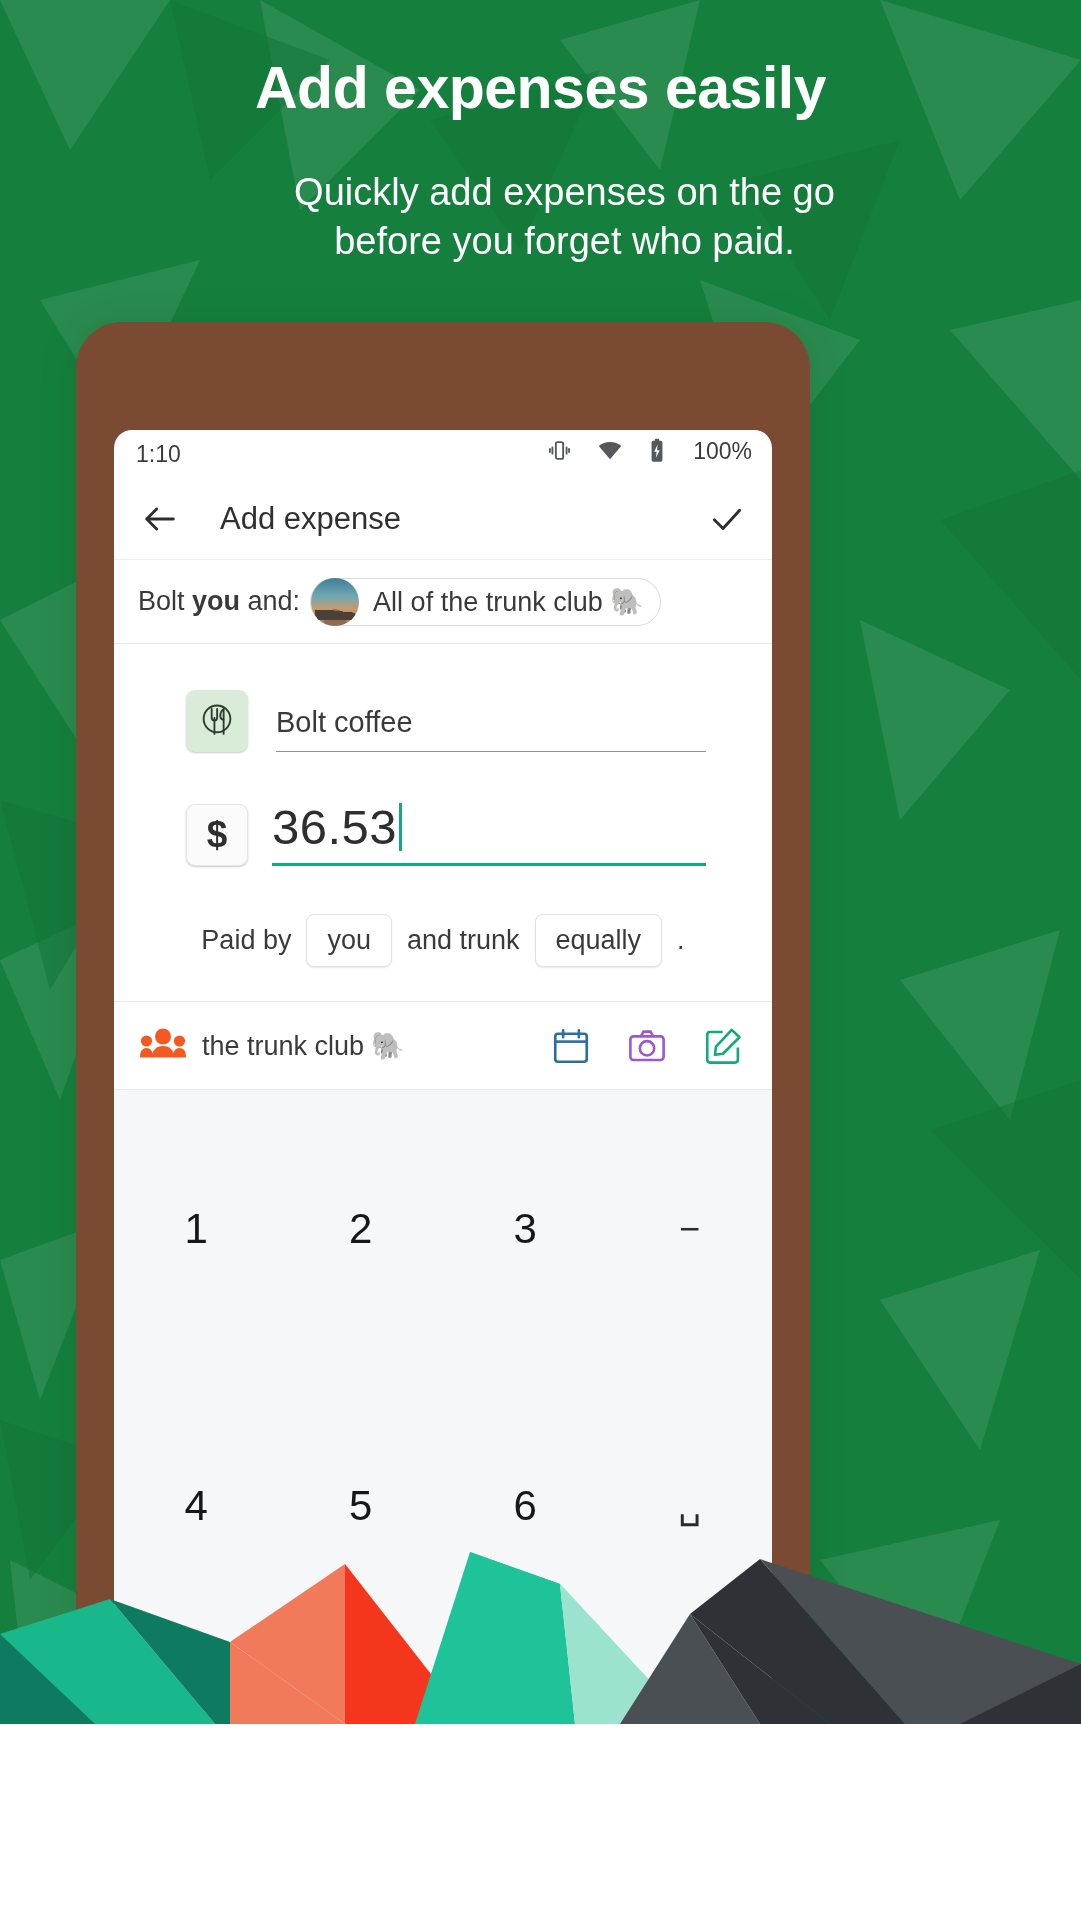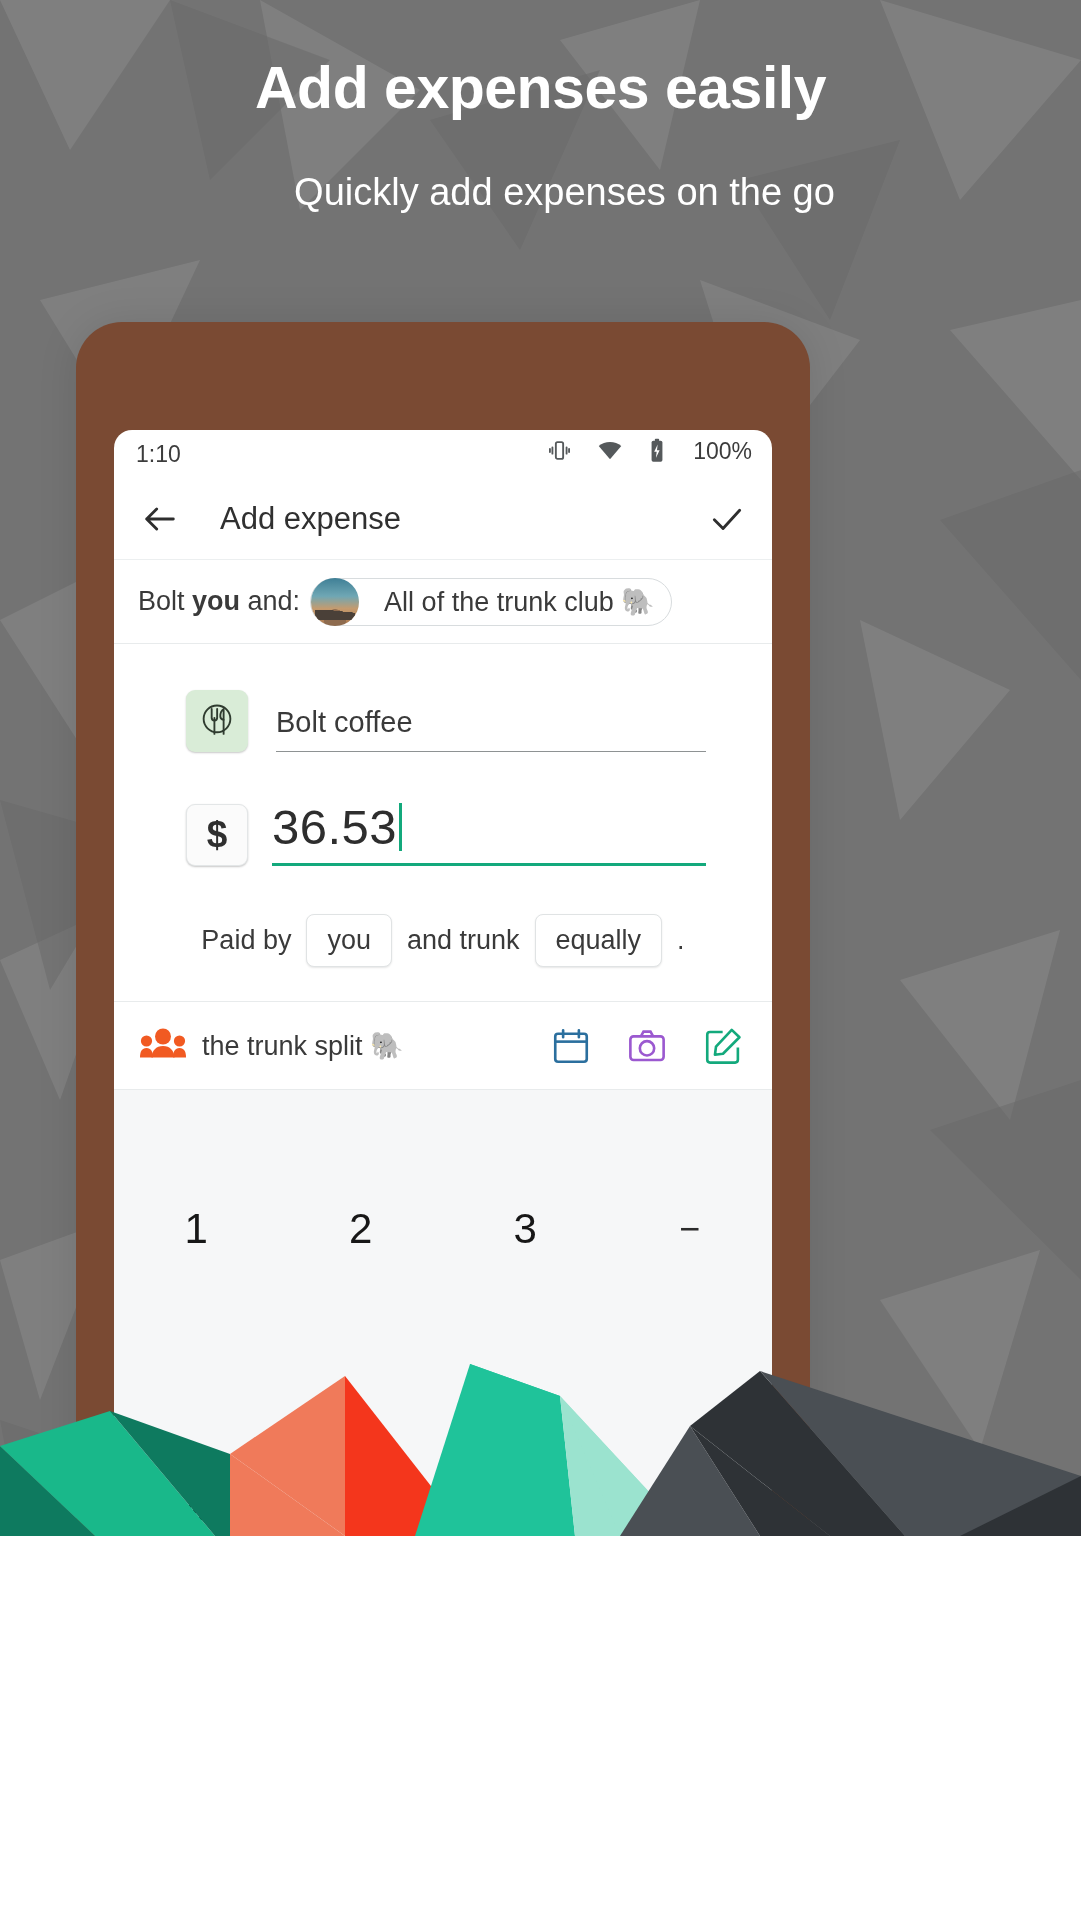--- a/index.html
+++ b/index.html
@@ -3,22 +3,22 @@
 <meta charset="utf-8">
 <style>
   * { box-sizing: border-box; margin: 0; padding: 0; }
   html, body {
     width: 1081px; height: 1920px;
     font-family: "Liberation Sans", sans-serif;
     overflow: hidden;
   }
   #stage {
     position: relative;
-    width: 1081px; height: 1536px;
-    background: #737373;
+    width: 1081px; height: 1724px;
+    background: #15803d;
     overflow: hidden;
   }
   
   #texture {
     position: absolute; inset: 0;
     opacity: .085;
     pointer-events: none;
   }
 
   
@@ -115,21 +115,20 @@
   }
   .with-row .lbl b { font-weight: bold; }
   .chip {
     display: flex; align-items: center;
     margin-left: 10px;
     border: 1px solid #d8dcde;
     border-radius: 30px;
     height: 48px;
     padding-right: 16px;
     background: #fff;
-    gap: 11px;
   }
   .chip .ava {
     width: 48px; height: 48px; border-radius: 50%;
     flex: 0 0 48px;
     background:
       radial-gradient(circle at 50% 88%, #8e6b4e 0 22%, rgba(142,107,78,0) 23%),
       linear-gradient(#3f7f96 0%, #6fa7b4 38%, #c59b6e 64%, #a8744a 100%);
     position: relative; overflow: hidden;
   }
   .chip .ava::after {
@@ -257,20 +256,21 @@
       <polygon points="0,800 140,840 50,990"></polygon>
       <polygon points="930,1130 1081,1080 1081,1280"></polygon>
       <polygon points="0,1420 120,1460 30,1580"></polygon>
     </g>
   </svg>
 
   <div id="headline">
     <h1>Add expenses easily</h1>
     <div class="sub">
       <div>Quickly add expenses on the go</div>
+      <div>before you forget who paid.</div>
     </div>
   </div>
 
   <div id="phone">
     <div id="bezel-cam1"></div>
     <div id="bezel-cam2"></div>
     <div id="bezel-speaker"></div>
 
     <div id="screen">
 
@@ -363,21 +363,21 @@
         <span>
           <svg width="46" height="34" viewBox="0 0 46 34" fill="#F15A22">
             <circle cx="23" cy="9.5" r="8"></circle>
             <path d="M23 19c-7 0-11 4.6-11.6 11.5h23.2C34 23.6 30 19 23 19z"></path>
             <circle cx="6.5" cy="14" r="5.6"></circle>
             <path d="M6.5 21c-4.6 0-6.5 3.4-6.5 9.5h12.9C12.9 24.4 11 21 6.5 21z"></path>
             <circle cx="39.5" cy="14" r="5.6"></circle>
             <path d="M39.5 21c4.6 0 6.5 3.4 6.5 9.5H33.1C33.1 24.4 35 21 39.5 21z"></path>
           </svg>
         </span>
-        <span class="gname">the trunk split 🐘</span>
+        <span class="gname">the trunk club 🐘</span>
         <span class="acts">
           <span class="icon-btn">
             <svg width="42" height="42" viewBox="0 0 24 24" fill="none" stroke="#2b6f9e" stroke-width="1.5">
               <rect x="3" y="5" width="18" height="16" rx="1.6"></rect>
               <path d="M3 9.5h18" stroke-width="1.5"></path>
               <path d="M7.5 3v4M16.5 3v4" stroke-linecap="round"></path>
             </svg>
           </span>
           <span class="icon-btn">
             <svg width="42" height="42" viewBox="0 0 24 24" fill="none" stroke="#9b59d0" stroke-width="1.5">

